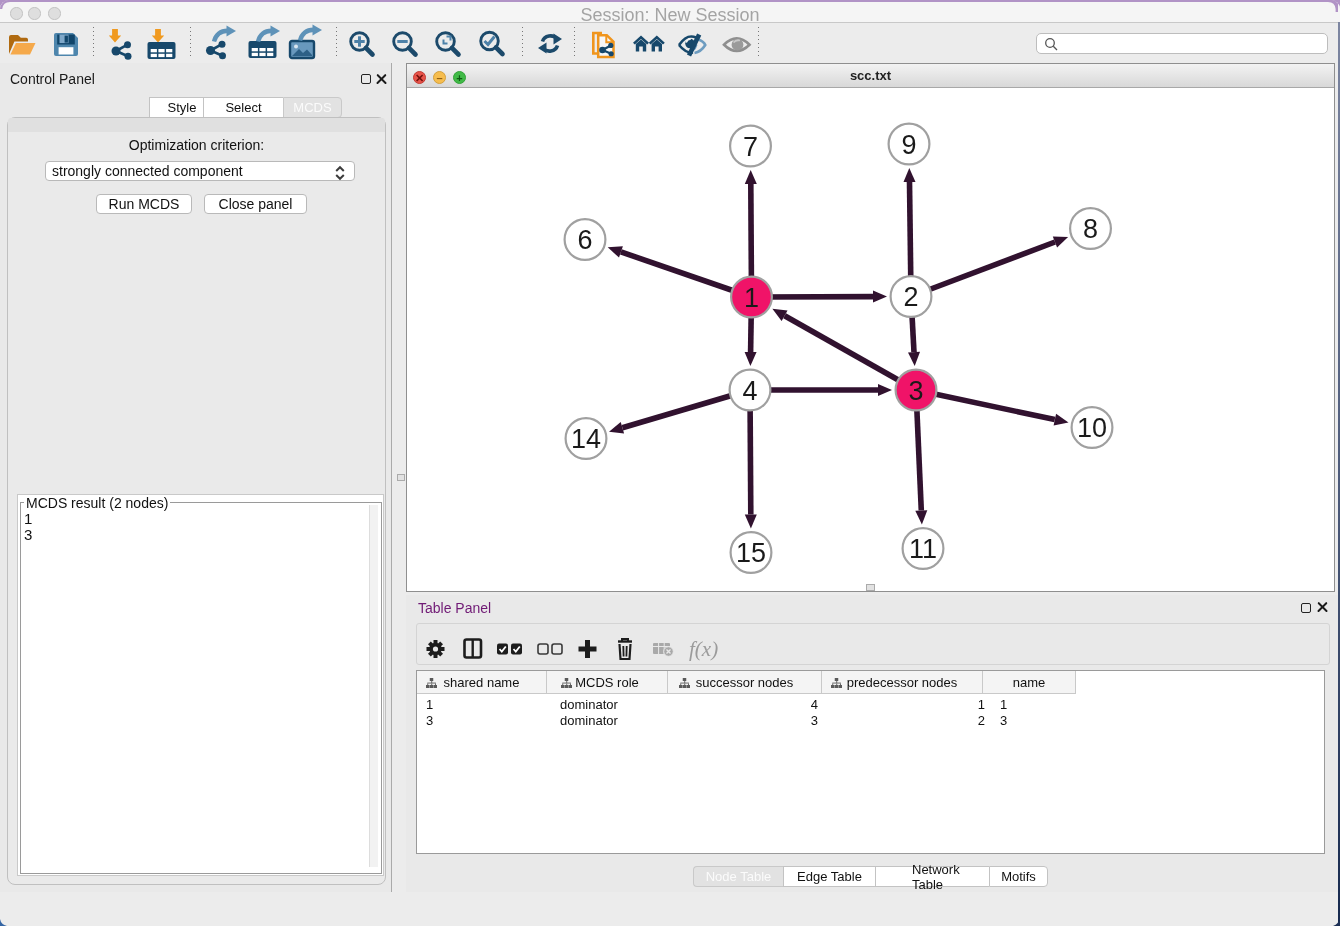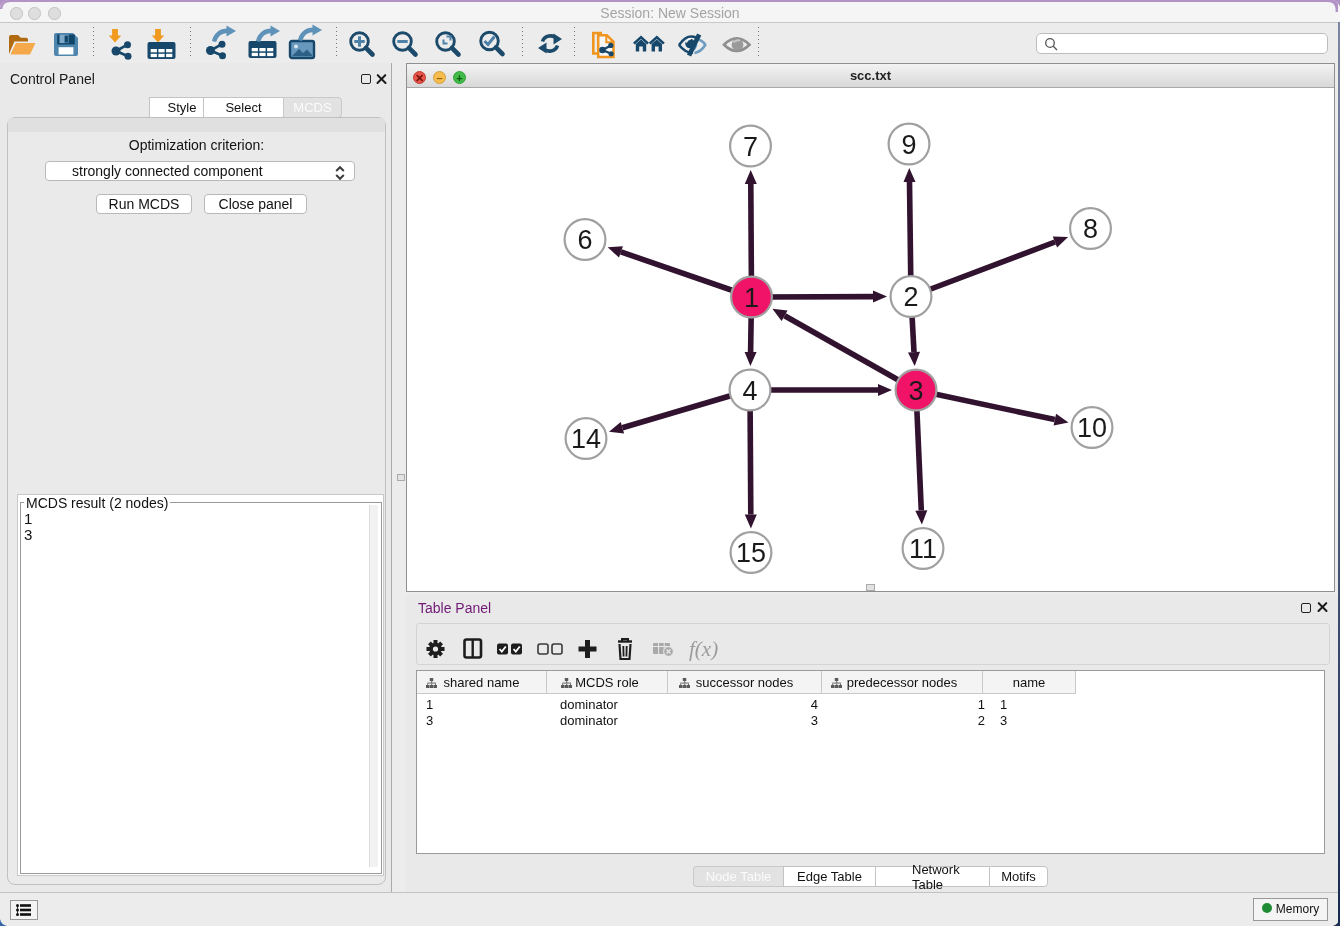--- a/index.html
+++ b/index.html
@@ -4,41 +4,41 @@
 <style>
 * { margin:0; padding:0; box-sizing:border-box; }
 html,body { width:1340px; height:926px; overflow:hidden; font-family:"Liberation Sans",sans-serif; background:#b193c6; }
 #win { position:absolute; left:0; top:0; width:1340px; height:926px; background:#ececec; border-radius:9px 9px 0 0; overflow:hidden; }
 #topband { position:absolute; left:0; top:0; width:1340px; height:2px; background:#b193c6; z-index:50; }
 .corner { position:absolute; top:0; width:12px; height:12px; z-index:51; }
 .abs { position:absolute; }
 
 #titlebar { left:0; top:2px; width:1340px; height:21px; background:#f5f5f5; border-bottom:1px solid #c8c8c8; }
 .tl { position:absolute; top:5px; width:12.5px; height:12.5px; border-radius:50%; background:#dedede; border:1px solid #c2c2c2; }
-#title-text { position:absolute; top:3px; left:0; width:1340px; text-align:center; font-size:14px; color:#a4a4a4; }
+#title-text { position:absolute; top:3px; left:0; width:1340px; text-align:center; font-size:18px; color:#a4a4a4; }
 
 #toolbar { left:0; top:23px; width:1340px; height:40px; background:#ececec; }
 .sep { position:absolute; top:4px; height:32px; width:1px; background-image:repeating-linear-gradient(#777 0 1px, transparent 1px 4px); }
 
 #cpanel { left:0; top:63px; width:392px; height:829px; background:#e9e9e9; border-right:1px solid #aaa; }
 #cp-head { position:absolute; left:0; top:0; width:100%; height:30px; }
 #cp-head span { position:absolute; left:10px; top:8px; font-size:14px; color:#1a1a1a; }
 .float-btn { position:absolute; width:10px; height:10px; border:1.5px solid #222; border-radius:2px; }
 .close-x { position:absolute; width:11px; height:11px; }
 .close-x::before, .close-x::after { content:""; position:absolute; left:-1px; top:4.5px; width:13px; height:2.4px; background:#1a1a1a; border-radius:1px; }
 .close-x::before { transform:rotate(45deg); } .close-x::after { transform:rotate(-45deg); }
 #cp-tabs { position:absolute; left:78px; top:34px; height:21px; display:flex; }
 .tab { height:21px; font-size:13px; color:#111; background:#fff; border:1px solid #c3c3c3; border-right:none; display:flex; align-items:center; justify-content:center; }
 .tab:first-child { border-radius:4px 0 0 4px; }
 .tab:last-child  { border-radius:0 4px 4px 0; border-right:1px solid #c3c3c3; }
 .tab.sel { background:#e2e2e2; color:#fbfbfb; border-color:#c9c9c9; }
 #cp-body { position:absolute; left:7px; top:54px; width:379px; height:768px; border:1px solid #c0c0c0; border-radius:8px; background:#eaeaea; }
 #cp-body .strip { position:absolute; left:0; top:0; width:100%; height:14px; background:#e0e0e0; border-radius:3px 3px 0 0; }
 #opt-label { position:absolute; left:0; top:19px; width:100%; text-align:center; font-size:14px; color:#111; }
-#opt-select { position:absolute; left:37px; top:43px; width:310px; height:20px; background:#fff; border:1px solid #b9b9b9; border-radius:4px; font-size:14px; color:#111; line-height:18px; padding-left:26px; }
+#opt-select { position:absolute; left:37px; top:43px; width:310px; height:20px; background:#fff; border:1px solid #b9b9b9; border-radius:4px; font-size:14px; color:#111; line-height:18px; padding-left:6px; }
 #opt-select svg { position:absolute; right:7px; top:3px; }
 .pbtn { position:absolute; top:76px; height:20px; background:#fff; border:1px solid #b9b9b9; border-radius:4px; font-size:14px; color:#111; text-align:center; line-height:18px; }
 #fieldset { position:absolute; left:9px; top:376px; width:367px; height:382px; background:#fff; border:1px solid #c9c9c9; }
 #fs-border { position:absolute; left:2px; top:7px; width:362px; height:372px; border:1px solid #9a9a9a; }
 #fs-label { position:absolute; left:6px; top:0px; background:#fff; padding:0 2px; font-size:14px; color:#111; }
 #fs-items { position:absolute; left:6px; top:16px; font-size:15px; color:#111; line-height:16px; }
 #fs-scroll { position:absolute; right:5px; top:10px; width:9px; height:362px; background:#f2f2f2; border-left:1px solid #ddd; }
 
 #netwin { left:406px; top:63px; width:929px; height:529px; border:1px solid #8f8f8f; background:#fff; }
 #net-title { position:absolute; left:0; top:0; width:100%; height:24px; background:linear-gradient(#f3f3f3,#d8d8d8); border-bottom:1px solid #a8a8a8; }
@@ -438,28 +438,14 @@
 <div class="abs" style="left:397px;top:474px;width:8px;height:7px;background:#e2e2e2;border:1px solid #ababab;"></div>
 <div class="abs" style="left:866px;top:584px;width:9px;height:7px;background:#e2e2e2;border:1px solid #ababab;"></div>
 
 <div class="abs" style="left:1338px;top:22px;width:2px;height:904px;background:linear-gradient(#7d86a1,#4a5878 55%,#16294e);z-index:60;"></div>
 <svg class="abs" style="left:0;top:919px;z-index:61;" width="7" height="7">
       <path d="M0,7 L0,0 Q1,5.5 7,7 Z" fill="#3465a4"></path>
     </svg>
 <svg class="abs" style="left:1333px;top:917px;z-index:61;" width="7" height="9">
       <path d="M7,9 L7,0 Q6,7 0,9 Z" fill="#1c2f55"></path>
     </svg>
-<div id="statusbar" class="abs">
-  <div id="list-btn">
-    <svg width="16" height="14" viewBox="0 0 16 14" style="position:absolute;left:5px;top:2px;">
-      <line x1="1.5" y1="2.5" x2="1.5" y2="11.5" stroke="#111" stroke-width="0.8"></line>
-      <circle cx="1.5" cy="2.5" r="1.5" fill="#111"></circle>
-          <rect x="4" y="1.2" width="11" height="2.6" fill="#111"></rect>
-      <circle cx="1.5" cy="7" r="1.5" fill="#111"></circle>
-          <rect x="4" y="5.7" width="11" height="2.6" fill="#111"></rect>
-      <circle cx="1.5" cy="11.5" r="1.5" fill="#111"></circle>
-          <rect x="4" y="10.2" width="11" height="2.6" fill="#111"></rect>
-    </svg>
-  </div>
-  <div id="mem-btn"><span style="display:inline-block;width:10px;height:10px;border-radius:50%;background:#1d8c34;margin-right:4px;"></span>Memory</div>
-</div>
 
 </div>
 
 </body></html>

